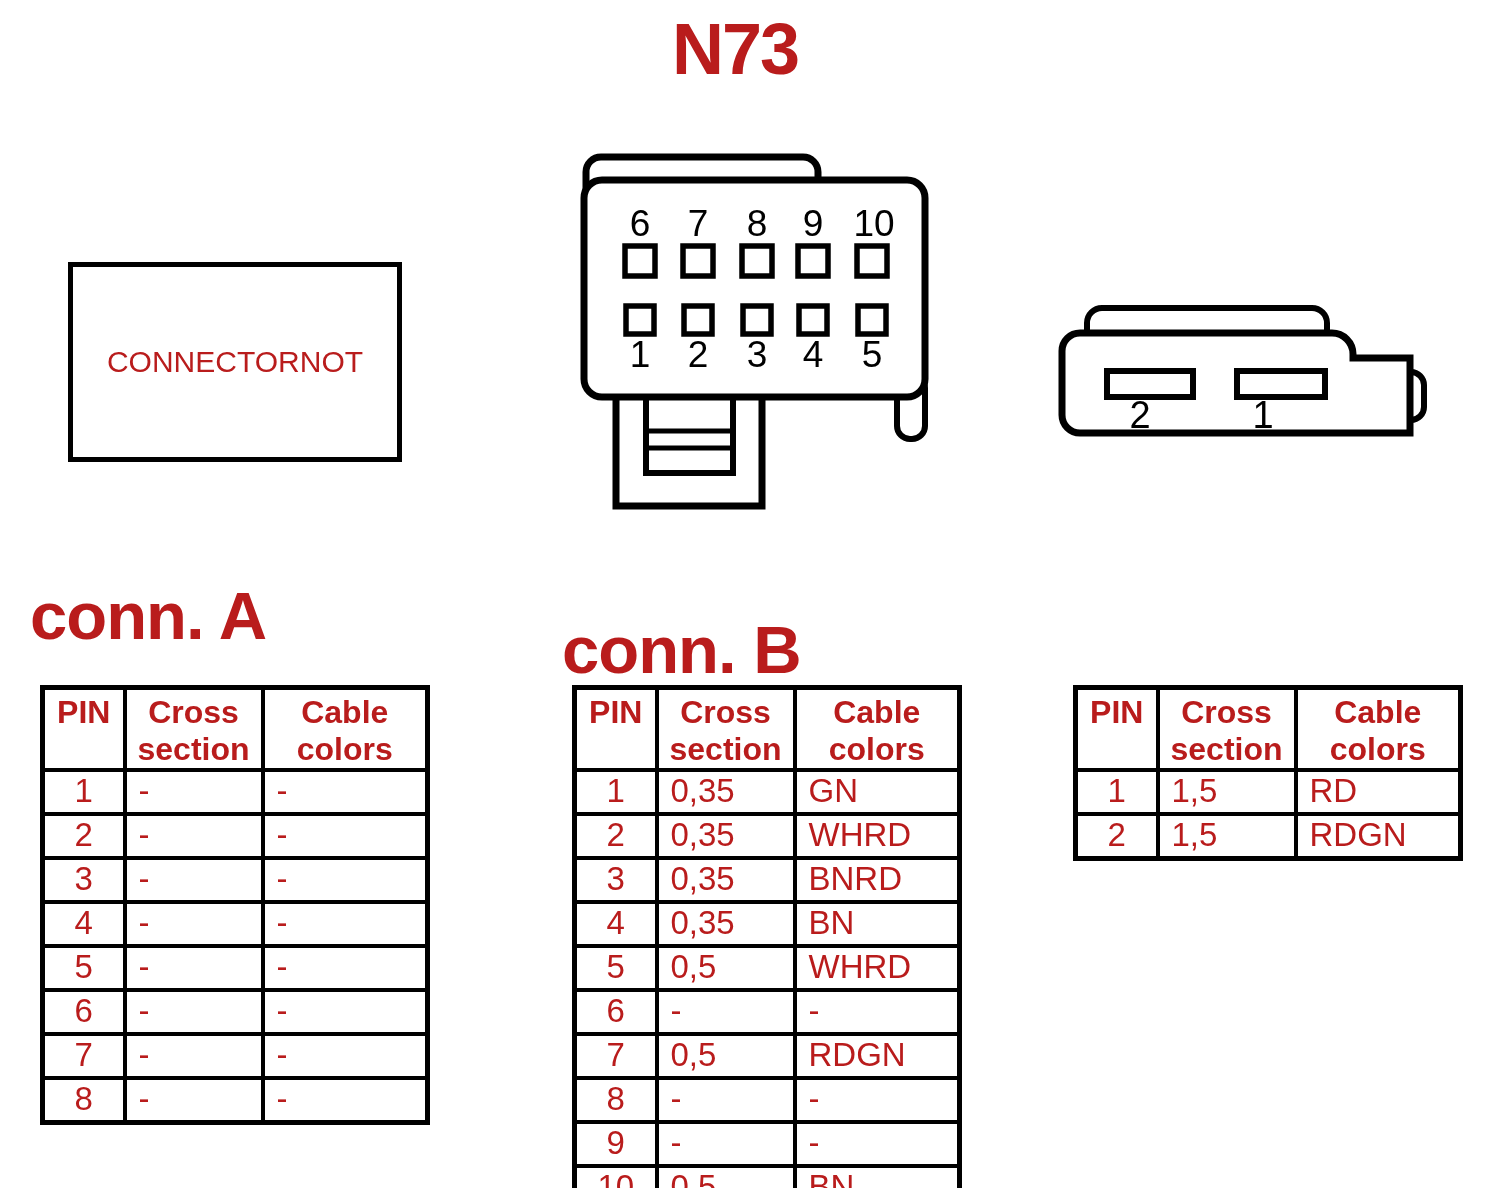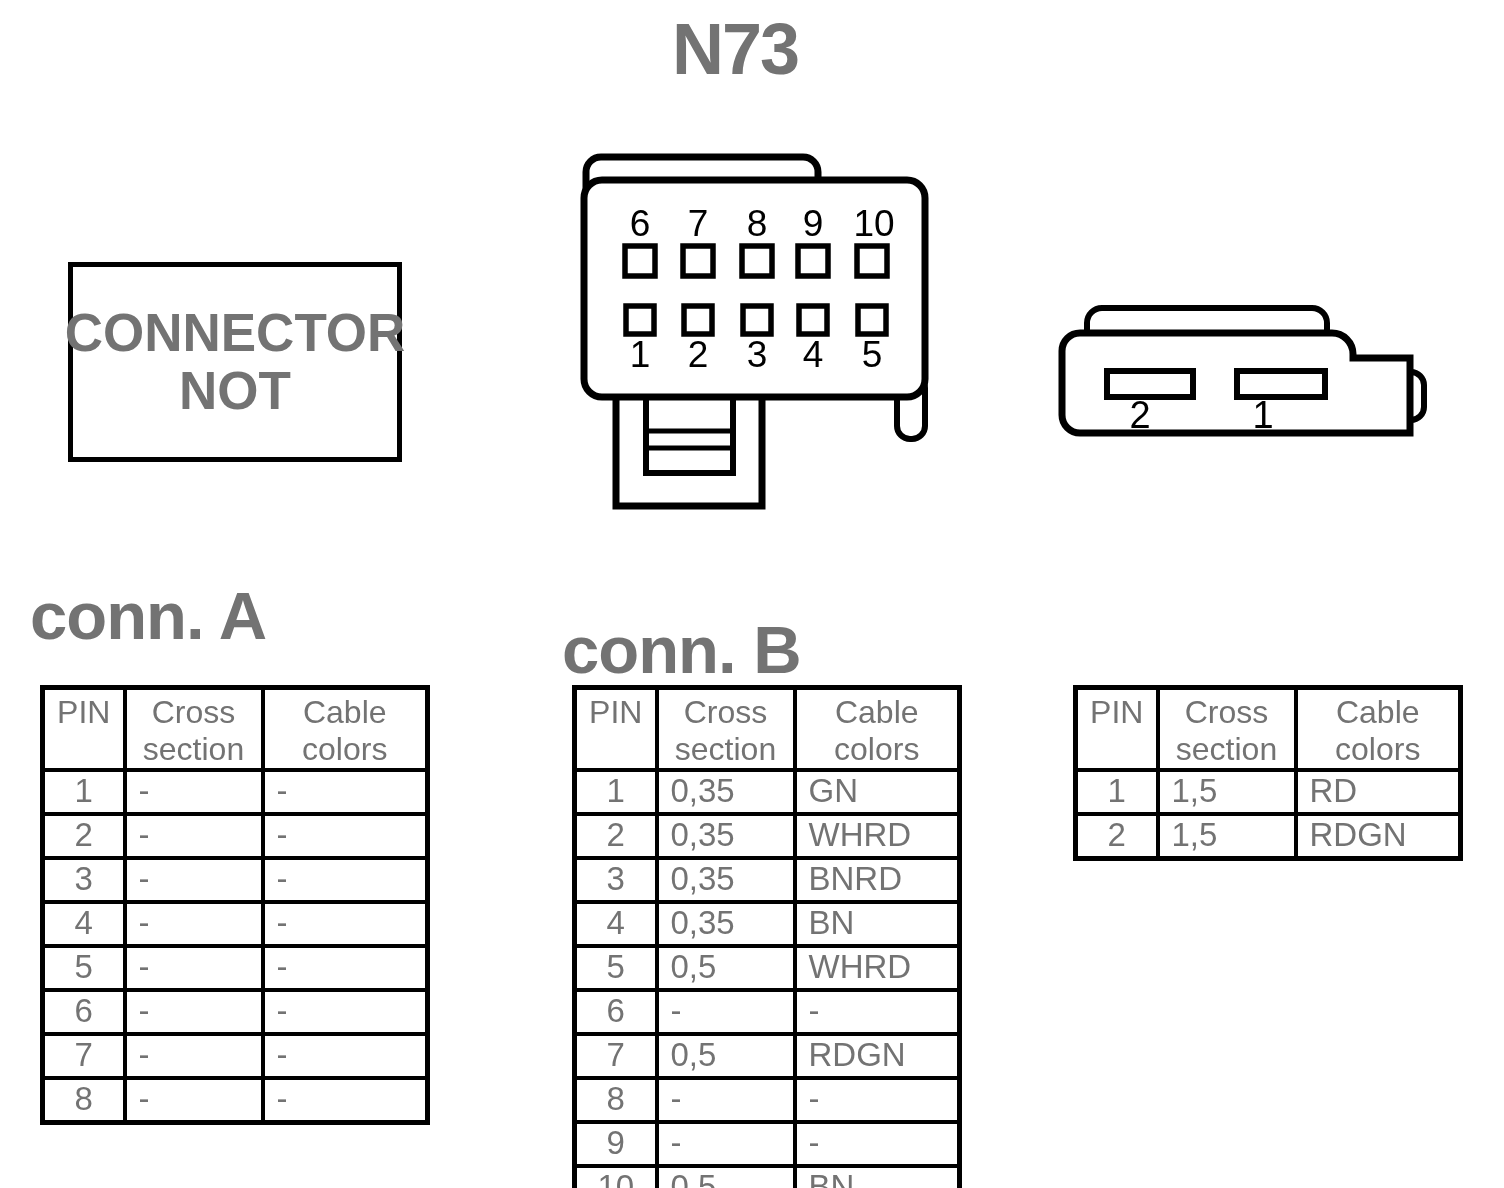--- a/index.html
+++ b/index.html
@@ -1,27 +1,27 @@
 <!DOCTYPE html>
 <html><head>
 <meta charset="utf-8">
 <style>
   html,body{margin:0;padding:0;background:#ffffff;}
   .canvas{
     position:relative;width:1504px;height:1188px;background:#ffffff;
-    font-family:"Liberation Sans",sans-serif;color:#737373;overflow:hidden;
+    font-family:"Liberation Sans",sans-serif;color:#b91c1c;overflow:hidden;
   }
   .page-title{
     position:absolute;left:575px;top:12px;width:320px;
     font-size:72px;font-weight:bold;letter-spacing:-2px;text-align:center;line-height:1.05;
   }
   .na-box{
     position:absolute;left:68px;top:262px;width:334px;height:200px;box-sizing:border-box;
-    border:5px solid #000;display:flex;flex-direction:column;justify-content:center;align-items:center;
-    font-size:53px;font-weight:bold;line-height:58px;text-align:center;
+    border:5px solid #000;display:flex;flex-direction:row;justify-content:center;align-items:center;
+    font-size:30px;font-weight:normal;line-height:58px;text-align:center;
   }
   .conn-svg{position:absolute;}
   .svg-b{left:570px;top:145px;}
   .svg-c{left:1050px;top:295px;}
   .s7{stroke:#000;stroke-width:7px;fill:#fff;}
   .s6{stroke:#000;stroke-width:6px;fill:#fff;}
   .s5{stroke:#000;stroke-width:5.5px;fill:#fff;}
   .ln{stroke:#000;stroke-width:5px;}
   .pinlabel{font-family:"Liberation Sans",sans-serif;font-size:37px;fill:#000;text-anchor:middle;}
   .pinlabel-c{font-size:38px;}
@@ -36,21 +36,21 @@
     position:absolute;border-collapse:collapse;table-layout:fixed;background:#fff;
     border:5px solid #000;
   }
   .table-a{left:40px;top:685px;}
   .table-b{left:572px;top:685px;}
   .table-c{left:1073px;top:685px;}
   .pin-table th,.pin-table td{border:4px solid #000;overflow:hidden;}
   .pin-table thead tr{height:82px;}
   .pin-table tbody tr{height:39px;}
   .pin-table th{
-    font-size:32px;font-weight:normal;text-align:center;vertical-align:top;
+    font-size:32px;font-weight:bold;text-align:center;vertical-align:top;
     padding:4px 4px 0 4px;line-height:37px;
   }
   .pin-table td{font-size:33px;vertical-align:middle;padding:0 0 2px 12px;text-align:left;}
   .pin-table td.pin-col{text-align:center;padding:0 0 2px 0;}
 </style>
 </head>
 <body>
 
 <div class="canvas">
 

